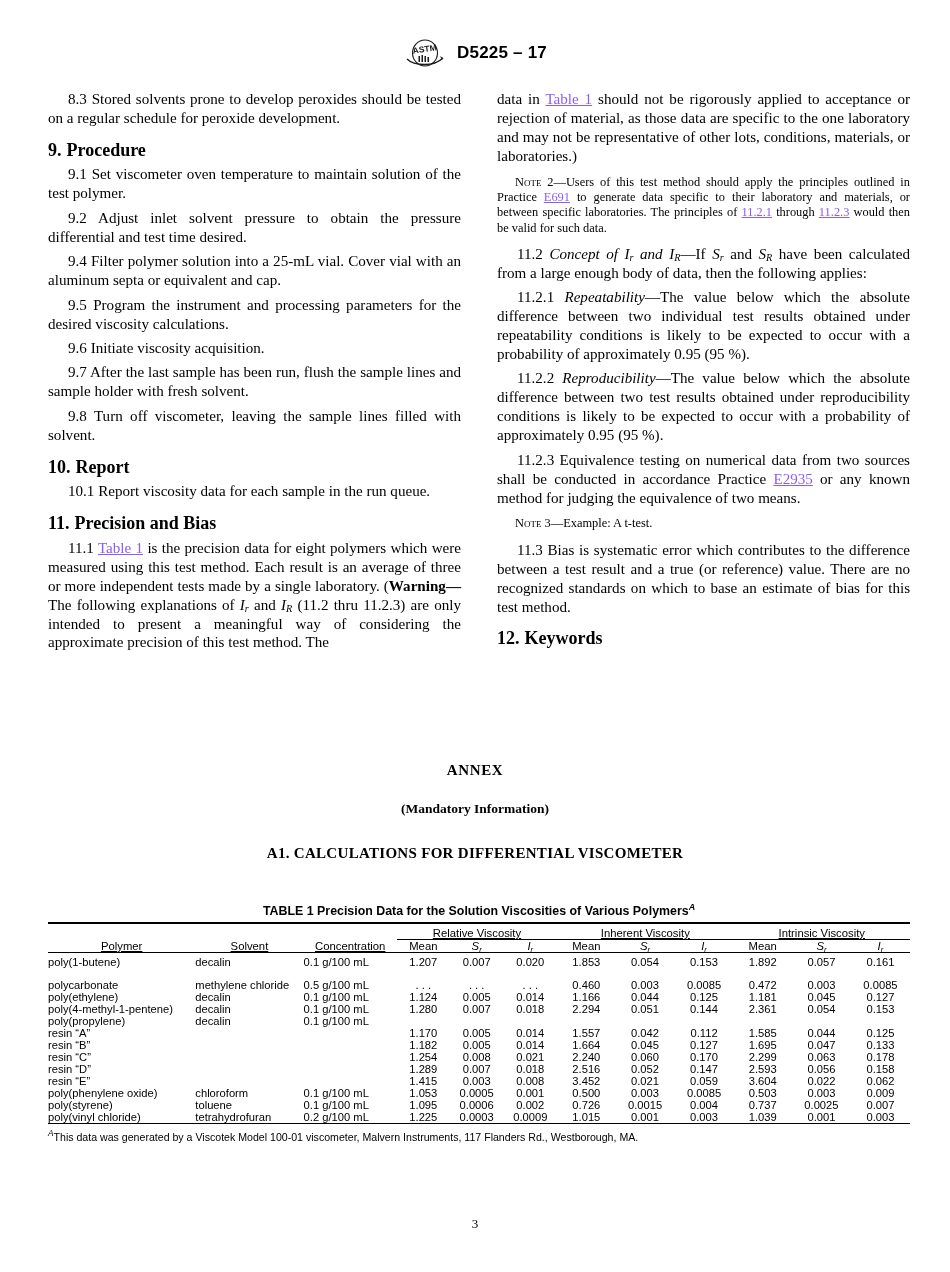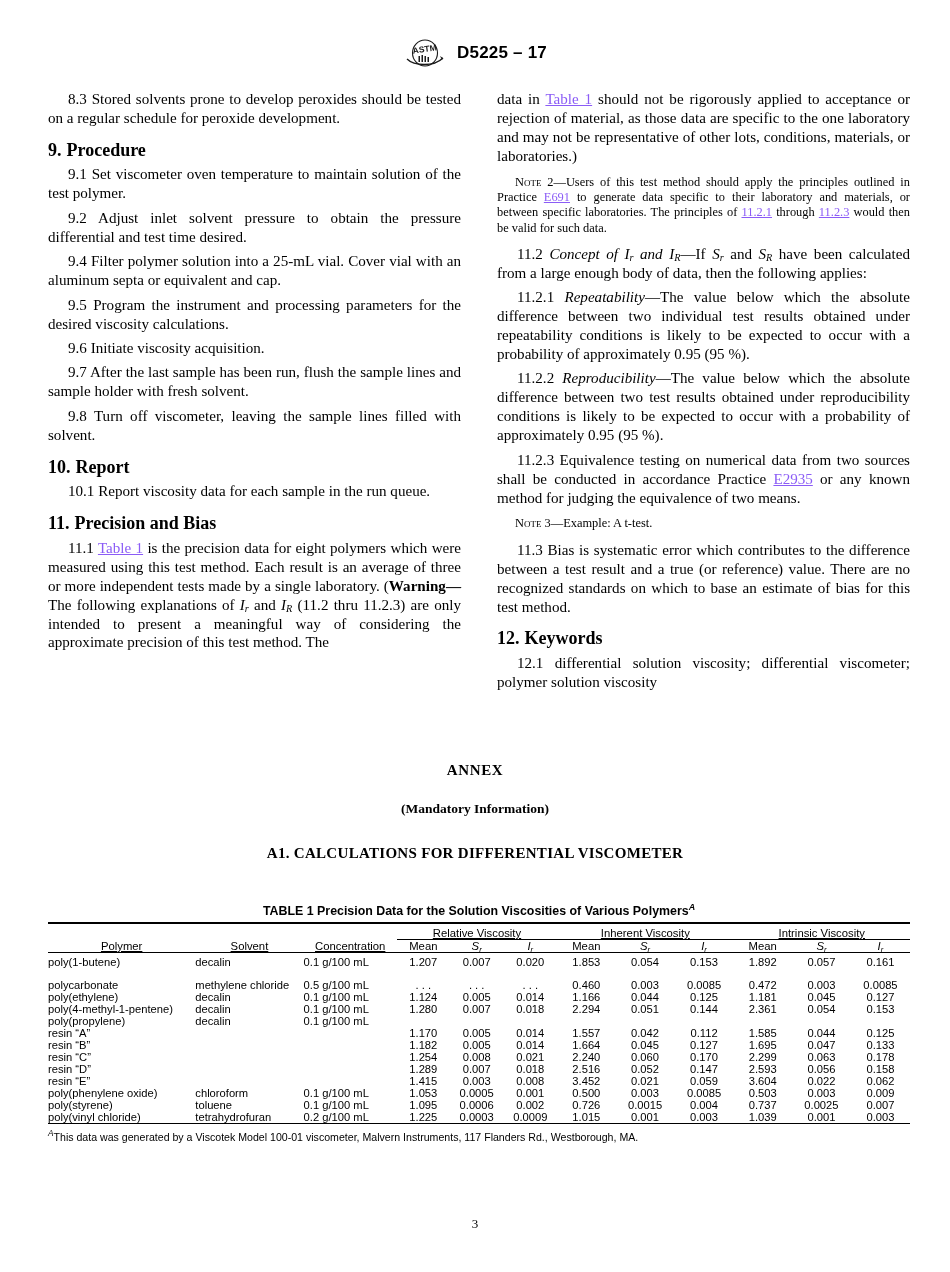--- a/index.html
+++ b/index.html
@@ -270,21 +270,20 @@
 
       <p class="para"><span>11.2.3 Equivalence testing on numerical data from two sources shall be conducted in accordance Practice </span><a class="ref" href="#">E2935</a><span> or any known method for judging the equivalence of two means.</span></p>
 
       <p class="note"><span class="lbl">Note</span><span> 3—Example: A t-test.</span></p>
 
       <p class="para">11.3 Bias is systematic error which contributes to the difference between a test result and a true (or reference) value. There are no recognized standards on which to base an estimate of bias for this test method.</p>
 
       <h3 class="sec">
         <span class="num">12.</span><span>Keywords</span>
       </h3>
-      <p class="para">12.1 differential solution viscosity; differential viscometer; polymer solution viscosity</p>
 
     </div>
   </div>
 
   <div class="annex-block">
     <div class="annex-title">ANNEX</div>
     <div class="annex-sub">(Mandatory Information)</div>
     <div class="annex-a1">A1.  CALCULATIONS FOR DIFFERENTIAL VISCOMETER</div>
   </div>
 

